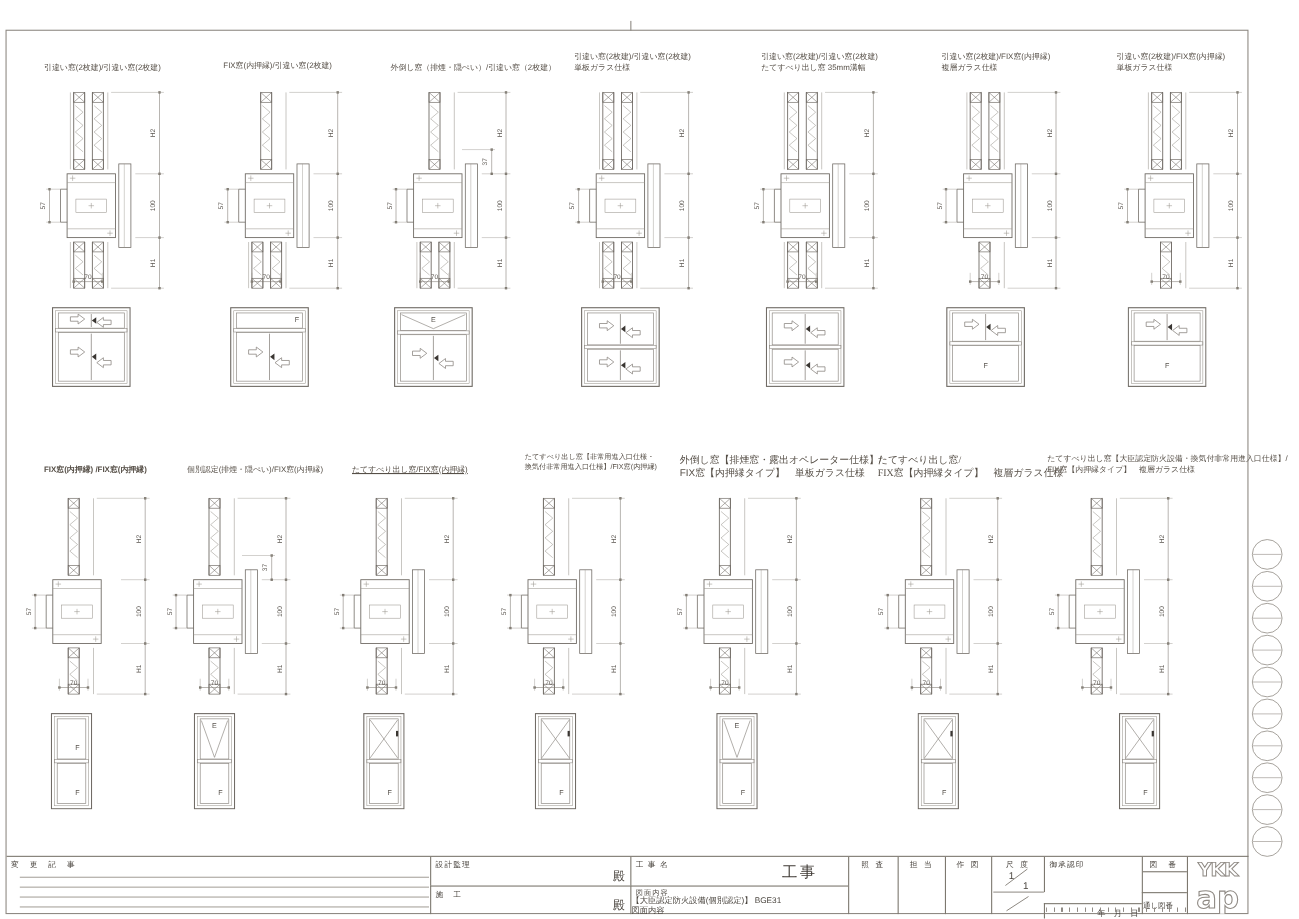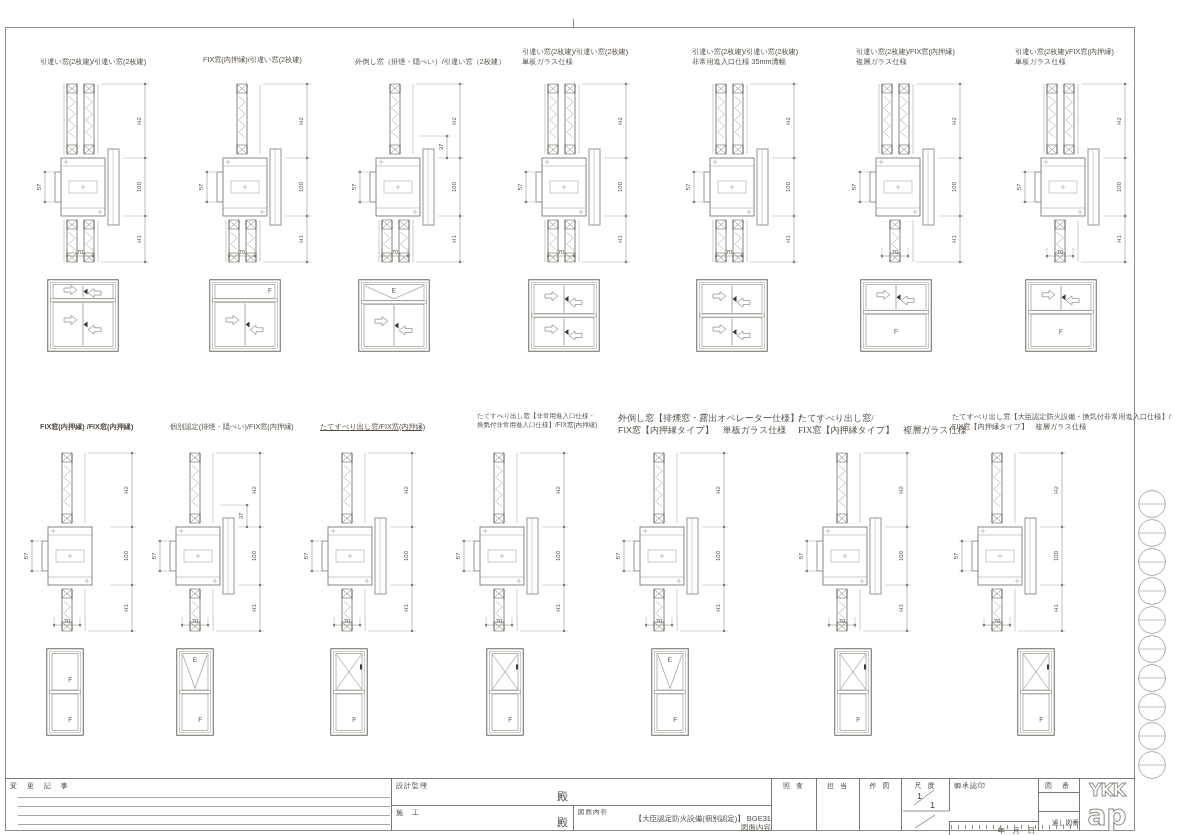--- a/index.html
+++ b/index.html
@@ -17,21 +17,21 @@
   
   .tblock{position:absolute;left:6px;top:778px;width:1129px;height:52px;border-top:1px solid #7d786f;font-size:7px}
   .cell{position:absolute;top:0;height:52px}
   .vl{border-left:1px solid #7d786f}
   .hl{border-top:1px solid #7d786f}
   .clabel{position:absolute;left:4px;top:2px;letter-spacing:1px;color:#4a453f}
   .rule{position:absolute;left:12px;width:372px;border-top:1px solid #aaa59e}
   .dono{position:absolute;right:5px;bottom:1px;font-size:11px;color:#4a453f}
   .bigproj{position:absolute;right:28px;bottom:3px;font-size:14px;letter-spacing:2px;color:#3f3a35}
   .hdr{position:absolute;top:2px;width:100%;text-align:center;letter-spacing:2px;color:#4a453f}
-  .cline{position:absolute;width:100%;text-align:right;color:#4a453f}
+  .cline{position:absolute;width:100%;text-align:left;color:#4a453f}
   .ticks{position:absolute;height:4px;bottom:1px;background:repeating-linear-gradient(90deg,#8f8a84 0 1px,transparent 1px 7px)}
 </style>
 </head>
 <body>
 
 <div class="sheet">
   <div class="border"></div>
   <div class="ticktop"></div>
 
   <div id="stations">
@@ -400,21 +400,21 @@
         <path d="M36.5,20 l4,-3 v6 z" fill="#3a3632"></path>
         <rect x="3.5" y="35" width="65" height="3" fill="none" stroke="#8a857f" stroke-width="0.5"></rect>
         <rect x="6" y="38.5" width="60" height="29" fill="none" stroke="#8a857f" stroke-width="0.6"></rect>
         <line x1="36" y1="39.5" x2="36" y2="66.5" stroke="#8a857f" stroke-width="0.7"></line>
         <path d="M17,48.1 h7 v-2.5 l6,4.5 l-6,4.5 v-2.5 h-7 z" fill="none" stroke="#8a857f" stroke-width="0.7"></path>
         <path d="M41,56.480000000000004 l6,-4.5 v2.5 h7 v4 h-7 v2.5 z" fill="none" stroke="#8a857f" stroke-width="0.7"></path>
         <path d="M36.5,53 l4,-3 v6 z" fill="#3a3632"></path>
       </svg>
       <div class="wlabel sz-m" style="left: 692px; top: 47px;">
         <div>引違い窓(2枚建)/引違い窓(2枚建)</div>
-        <div>非常用進入口仕様 35mm溝幅</div>
+        <div>たてすべり出し窓 35mm溝幅</div>
       </div>
       <svg width="130" height="186" class="absvg" style="left: 682px; top: 80px;">
         <line x1="34" y1="4" x2="34" y2="74" stroke="#6e6963" stroke-width="0.8"></line>
         <line x1="44" y1="4" x2="44" y2="74" stroke="#6e6963" stroke-width="0.8"></line>
         <polyline points="35.5,16 42.5,22 35.5,28 42.5,34 35.5,40 42.5,46 35.5,52 42.5,58 " fill="none" stroke="#9b968f" stroke-width="0.5"></polyline>
         <rect x="34" y="4" width="10" height="9" fill="none" stroke="#6e6963" stroke-width="0.6"></rect>
         <line x1="34" y1="4" x2="44" y2="13" stroke="#6e6963" stroke-width="0.5"></line>
         <line x1="44" y1="4" x2="34" y2="13" stroke="#6e6963" stroke-width="0.5"></line>
         <rect x="34" y="65" width="10" height="9" fill="none" stroke="#6e6963" stroke-width="0.6"></rect>
         <line x1="34" y1="65" x2="44" y2="74" stroke="#6e6963" stroke-width="0.5"></line>
@@ -1223,20 +1223,24 @@
       <div class="rule" style="top:45px"></div>
     </div>
     <div class="cell vl" style="left:385px;width:182px;height:26px">
       <span class="clabel">設計監理</span>
       <span class="dono">殿</span>
     </div>
     <div class="cell vl hl" style="left:385px;top:26px;width:182px;height:26px">
       <span class="clabel">施　工</span>
       <span class="dono">殿</span>
     </div>
+    <div class="cell vl" style="left:567px;width:198px;height:26px">
+      <span class="clabel">工 事 名</span>
+      <span class="bigproj">工事</span>
+    </div>
     <div class="cell vl hl" style="left:567px;top:26px;width:198px;height:26px">
       <span class="clabel" style="font-size:6.5px">図面内容</span>
       <div class="cline" style="top:8px;font-size:7.5px">【大臣認定防火設備(個別認定)】 BGE31</div>
       <div class="cline" style="top:17px;font-size:7.5px">図面内容</div>
     </div>
     <div class="cell vl" style="left:765px;width:45px">
       <div class="hdr">照 査</div>
     </div>
     <div class="cell vl" style="left:810px;width:43px">
       <div class="hdr">担 当</div>

